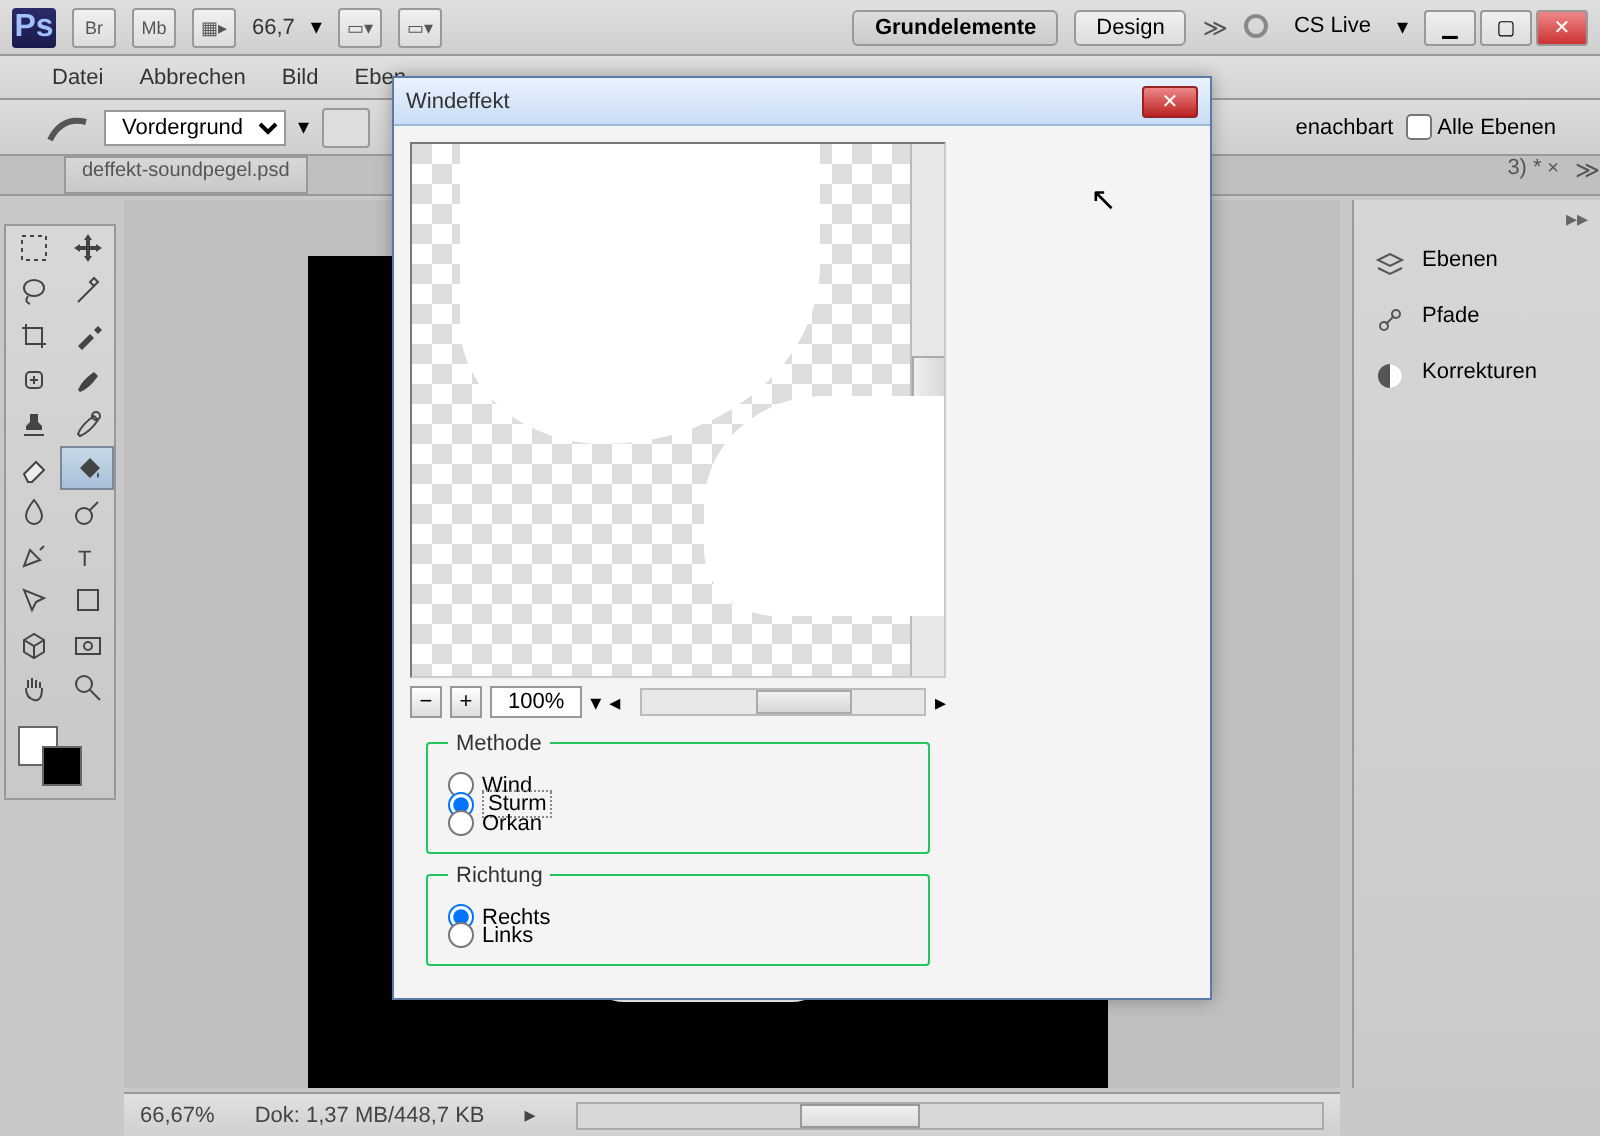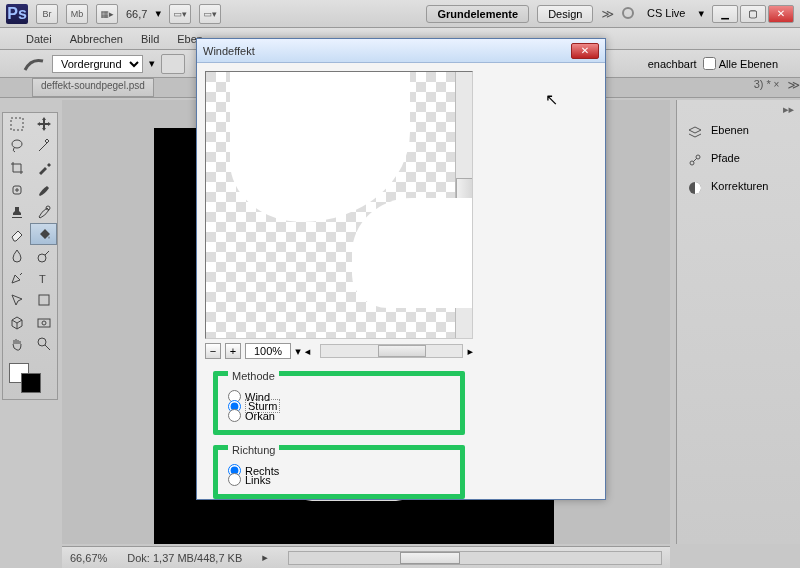--- a/index.html
+++ b/index.html
@@ -72,21 +72,21 @@
 .dlg-vthumb { position:absolute; top:40%; width:100%; height:48px; background:linear-gradient(90deg,#f0f0f0,#d8d8d8); border:1px solid #aaa; }
 .dlg-zoom-row { display: flex; align-items: center; gap: 4px; margin-top: 4px; }
 .dlg-zoom-btn { width: 16px; height: 16px; border:1px solid #999; background:linear-gradient(#fff,#ddd); display:flex; align-items:center; justify-content:center; font-size:11px; }
 .dlg-zoom-val { padding: 1px 8px; background:#fff; border:1px solid #999; }
 .dlg-hscroll { flex:1; height:14px; background:#e8e8e8; border:1px solid #bbb; position:relative; margin-left:6px; }
 .dlg-hthumb { position:absolute; left:40%; width:48px; height:100%; background:linear-gradient(#f0f0f0,#d8d8d8); border:1px solid #aaa; }
 .dlg-btn-col { width: 106px; display:flex; flex-direction:column; gap:6px; }
 .dlg-btn { height: 22px; background: linear-gradient(#fdfdfd,#e4e4e4); border: 1px solid #8a8a8a; border-radius: 3px; display:flex; align-items:center; justify-content:center; cursor:pointer; }
 .dlg-btn.primary { background: linear-gradient(#eaf6ff,#bce0ff); border-color:#5a8ac4; box-shadow: 0 0 3px #6aa0e0; }
 .dlg-groups { margin-top: 12px; padding: 0 8px; }
-.fieldset { border: 5px solid #22c55e; border-radius: 2px; margin-bottom: 10px; padding: 6px 10px 8px; }
+.fieldset { border: 1px solid #22c55e; border-radius: 2px; margin-bottom: 10px; padding: 6px 10px 8px; }
 .fieldset-label { position: relative; top: -12px; background:#f4f4f4; padding: 0 4px; display:inline-block; color:#333; }
 .radio-row { display:flex; align-items:center; gap:4px; margin-top: -4px; }
 .radio-row input { margin:0; }
 .radio-row.sel label { border:1px dotted #888; padding:0 2px; }
 .cursor { position: absolute; left: 545px; top: 90px; font-size: 16px; pointer-events: none; }
 </style>
 </head>
 <body>
 
 <div class="top-bar">

